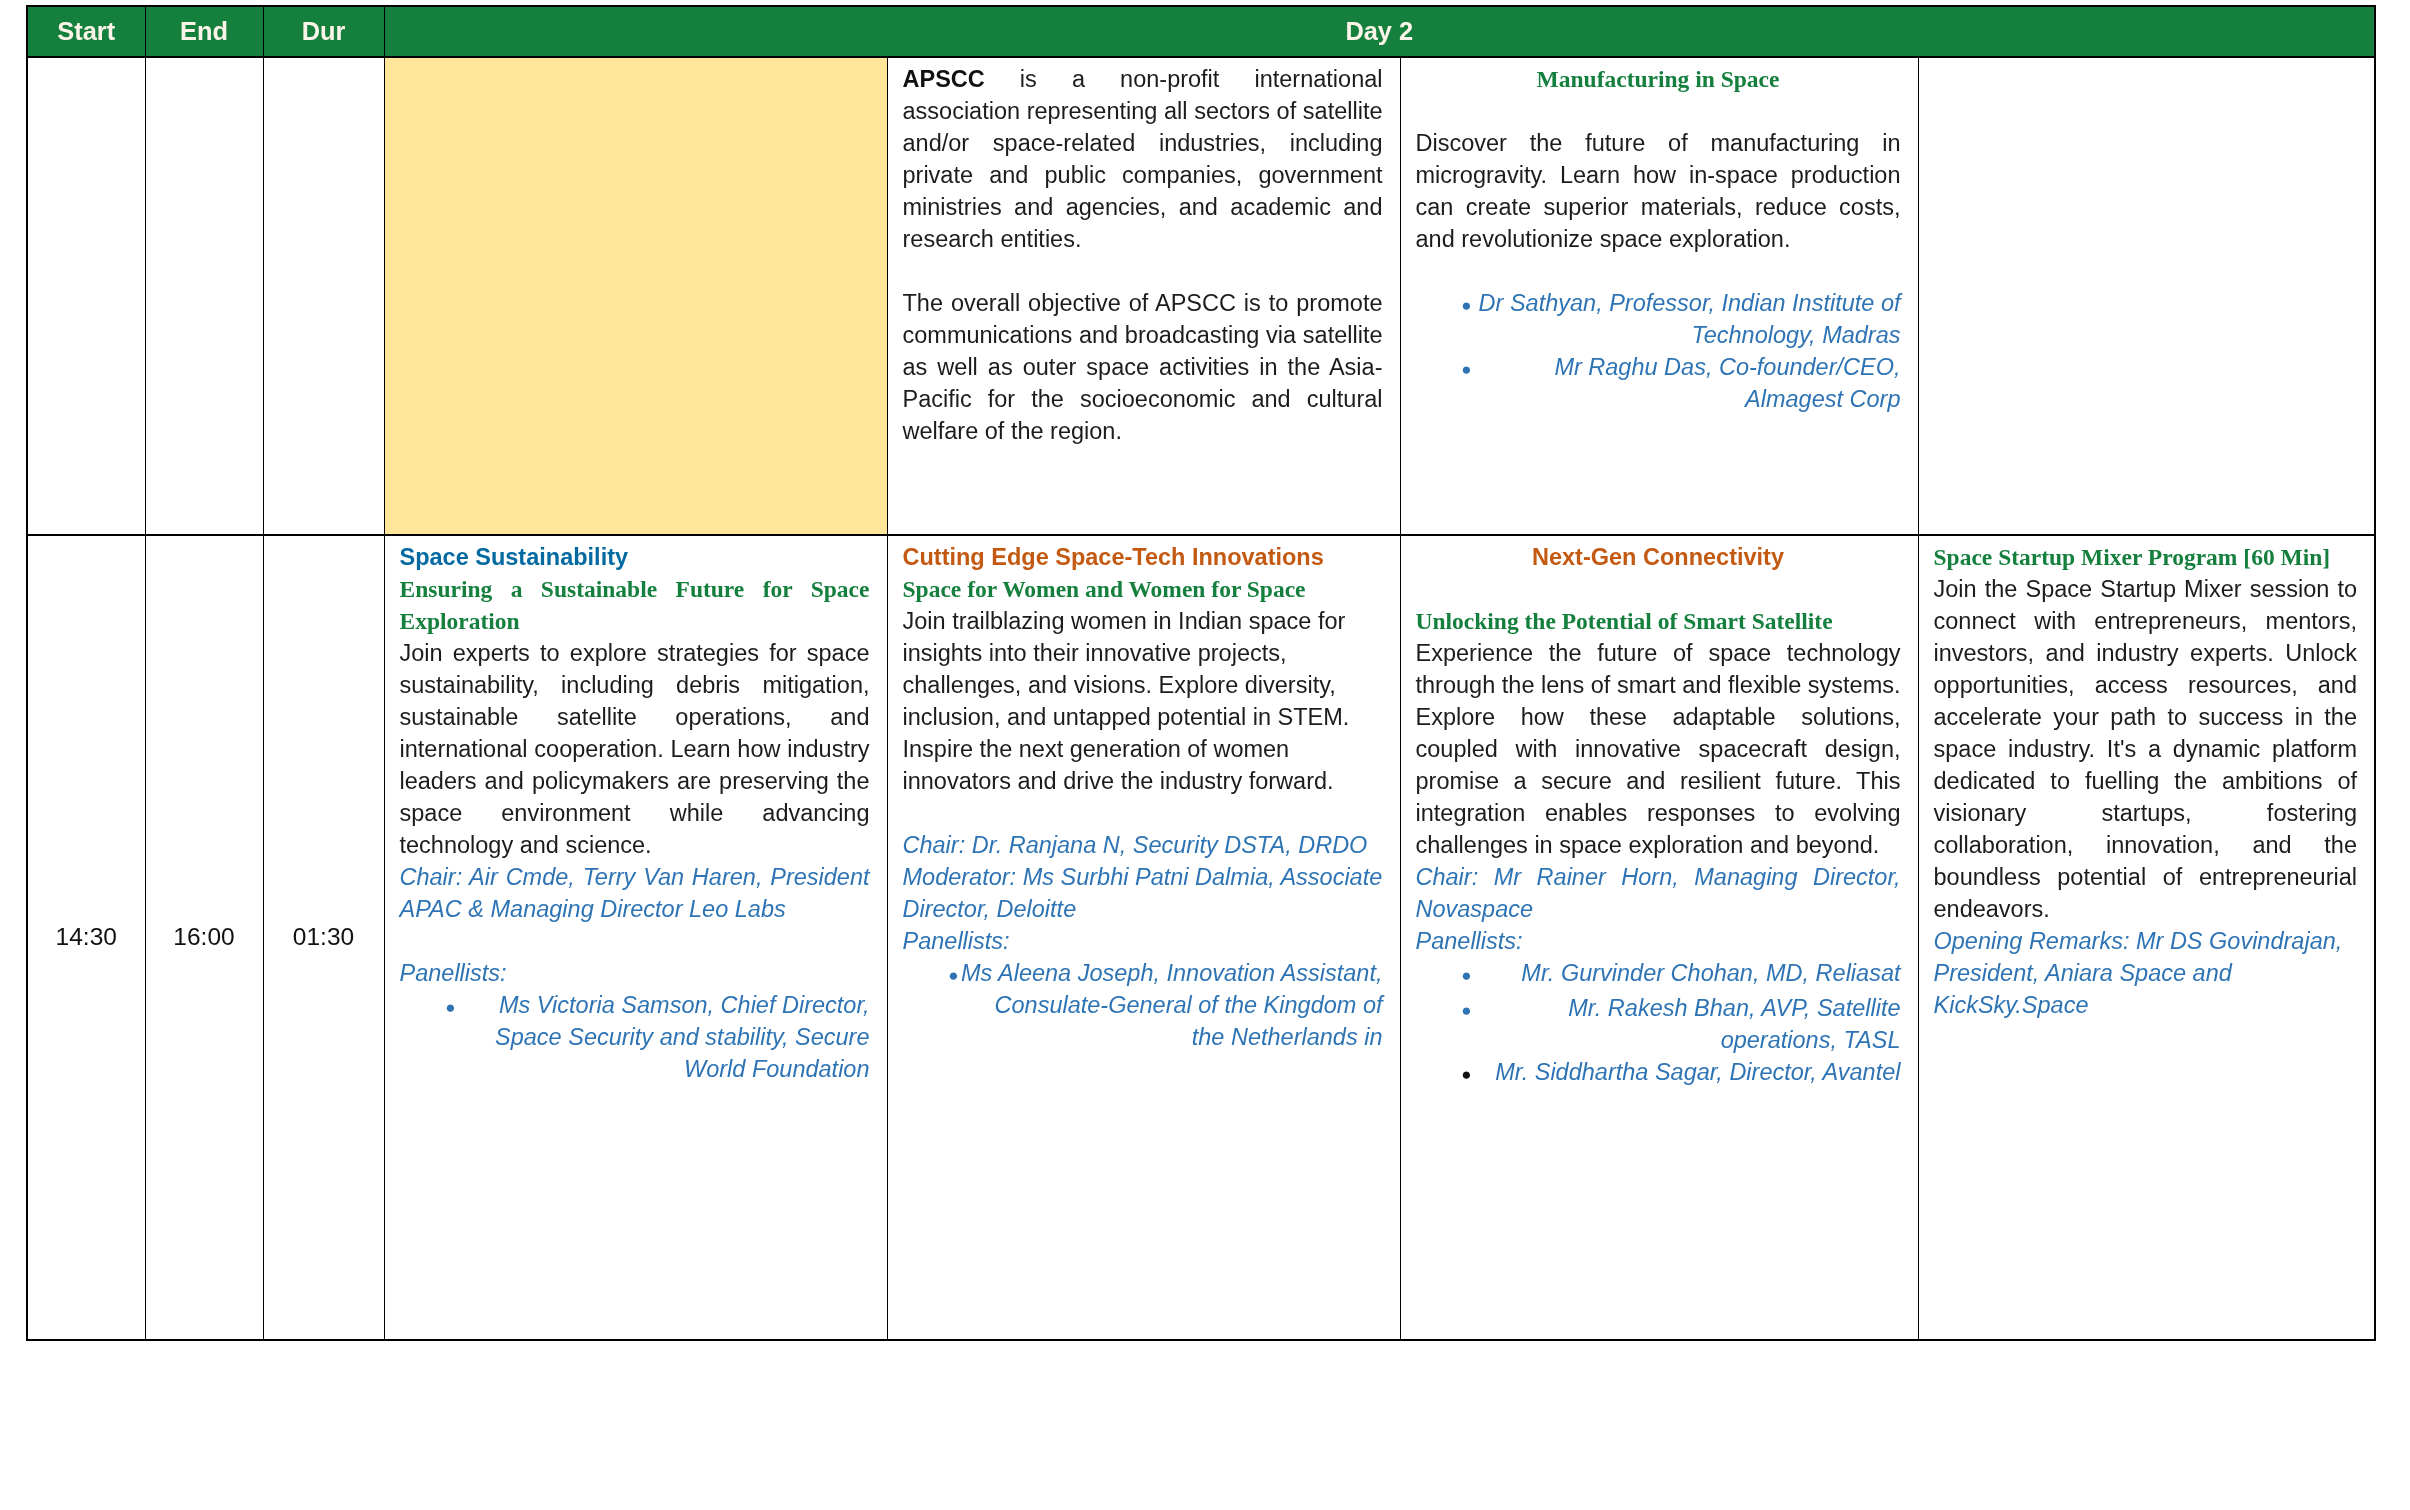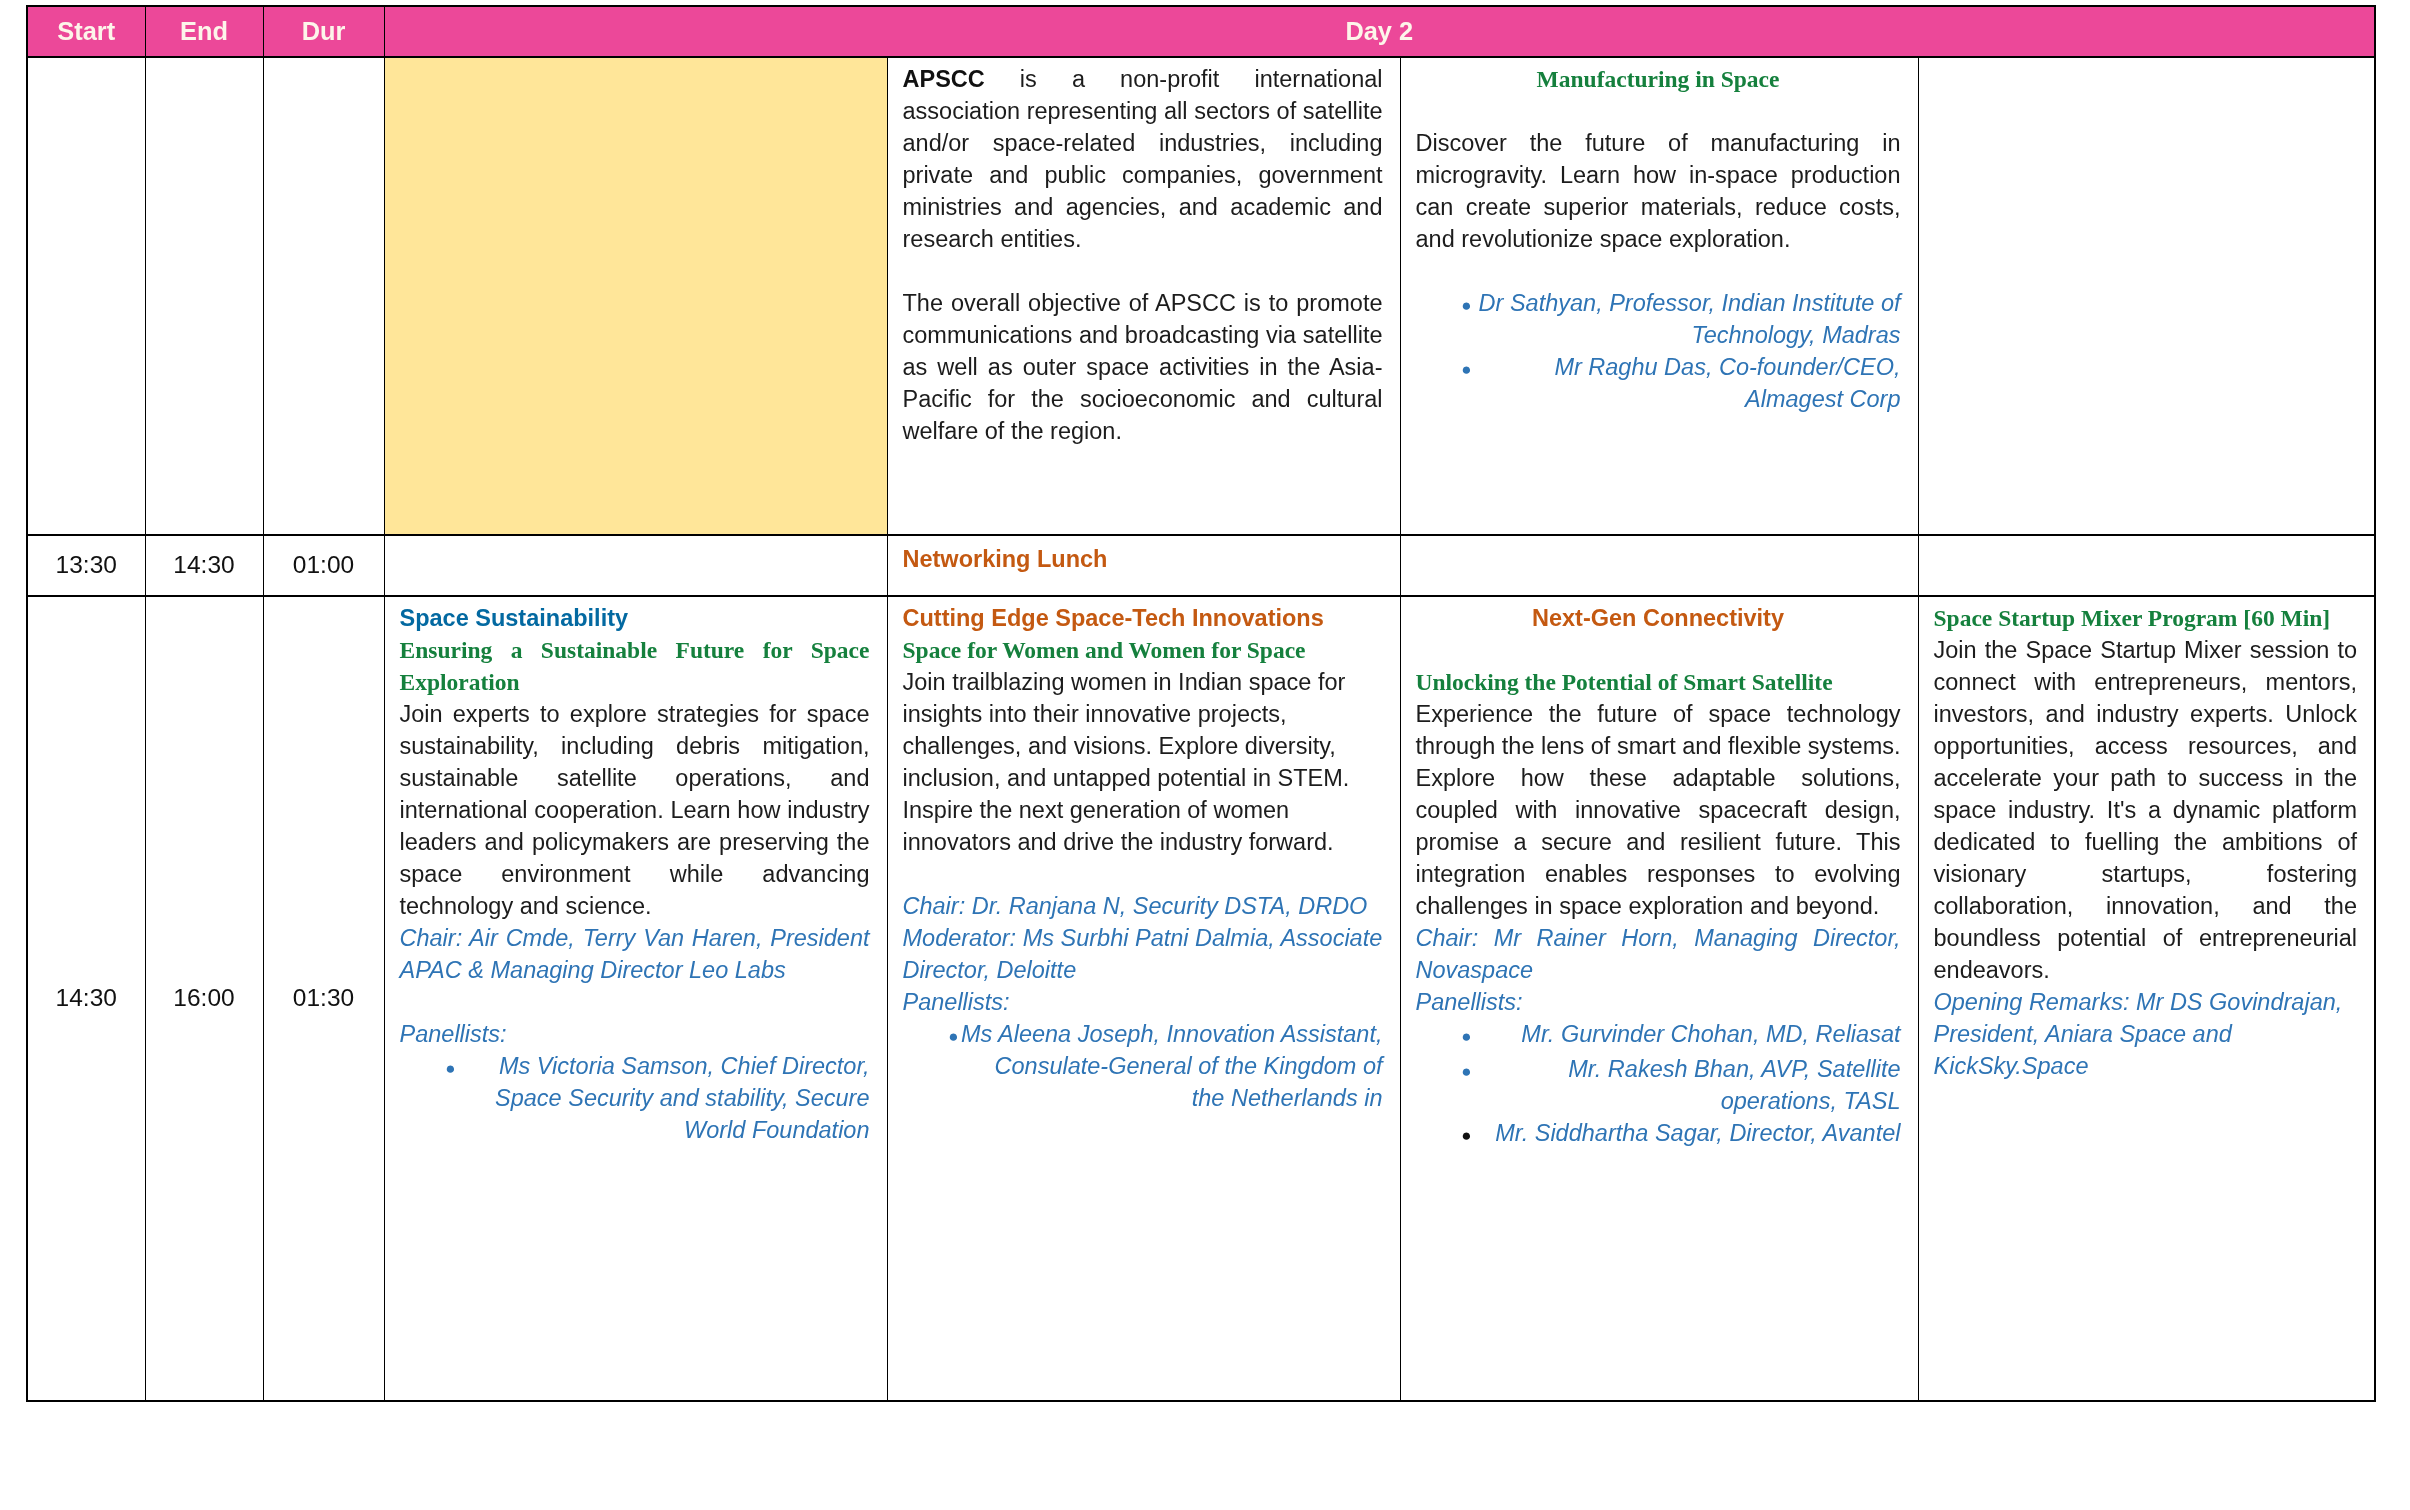--- a/index.html
+++ b/index.html
@@ -8,21 +8,21 @@
     font-family:"Liberation Sans","DejaVu Sans",sans-serif;
     color:#1c1c1c;font-size:23.5px;line-height:32px;
   }
   table.sched{
     border-collapse:collapse;table-layout:fixed;
     margin:4.7px 0 0 26px;width:2347px;
     border:2.8px solid #000;
   }
   td,th{border:1.9px solid #000;border-top-width:2.8px;border-bottom-width:2.8px;padding:0;vertical-align:top;}
   thead th{
-    background:#ec4899;color:#FDF5EA;font-weight:700;font-size:25.4px;
+    background:#15803d;color:#FDF5EA;font-weight:700;font-size:25.4px;
     height:49px;text-align:center;vertical-align:middle;
   }
   .ci{box-sizing:border-box;overflow:hidden;padding:5.6px 17px 3.8px 15px;}
   .r1 .ci{height:476px;}
   .r2 .ci{height:59px;padding-top:7.5px;}
   .r3 .ci{height:803px;}
   .timecell .ci{display:flex;align-items:center;justify-content:center;padding:0;font-size:24.5px;color:#111;}
   .r2 .timecell .ci{align-items:center;}
   .yellow{background:#FFE699;}
   .just{text-align:justify;}
@@ -95,43 +95,20 @@
             <span class="dot"></span>
             <span class="txt">Mr Raghu Das, Co-founder/CEO, Almagest Corp</span>
           </div>
         </div>
       </td>
       <td>
           <div class="ci"></div>
         </td>
     </tr>
 
-    <tr class="r2">
-      <td class="timecell">
-          <div class="ci">13:30</div>
-        </td>
-      <td class="timecell">
-          <div class="ci">14:30</div>
-        </td>
-      <td class="timecell">
-          <div class="ci">01:00</div>
-        </td>
-      <td>
-          <div class="ci"></div>
-        </td>
-      <td>
-        <div class="ci"><span class="t-orange-dark">Networking Lunch</span></div>
-      </td>
-      <td>
-          <div class="ci"></div>
-        </td>
-      <td>
-          <div class="ci"></div>
-        </td>
-    </tr>
 
     <tr class="r3">
       <td class="timecell">
           <div class="ci">14:30</div>
         </td>
       <td class="timecell">
           <div class="ci">16:00</div>
         </td>
       <td class="timecell">
           <div class="ci">01:30</div>

